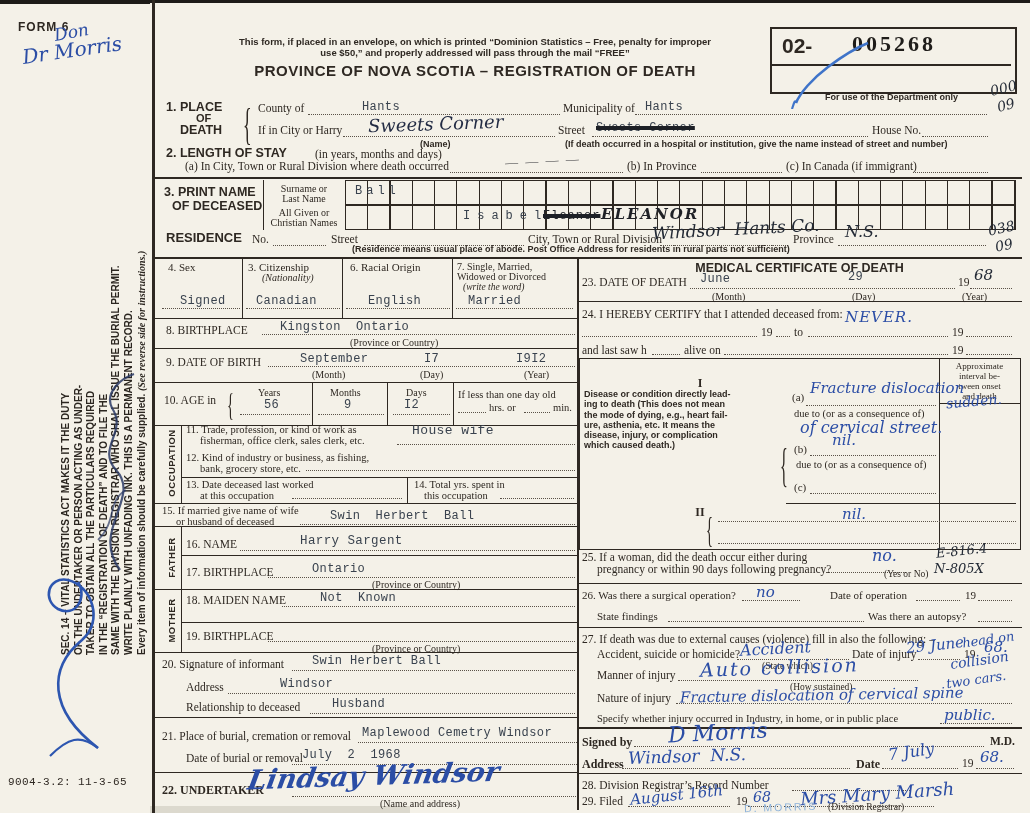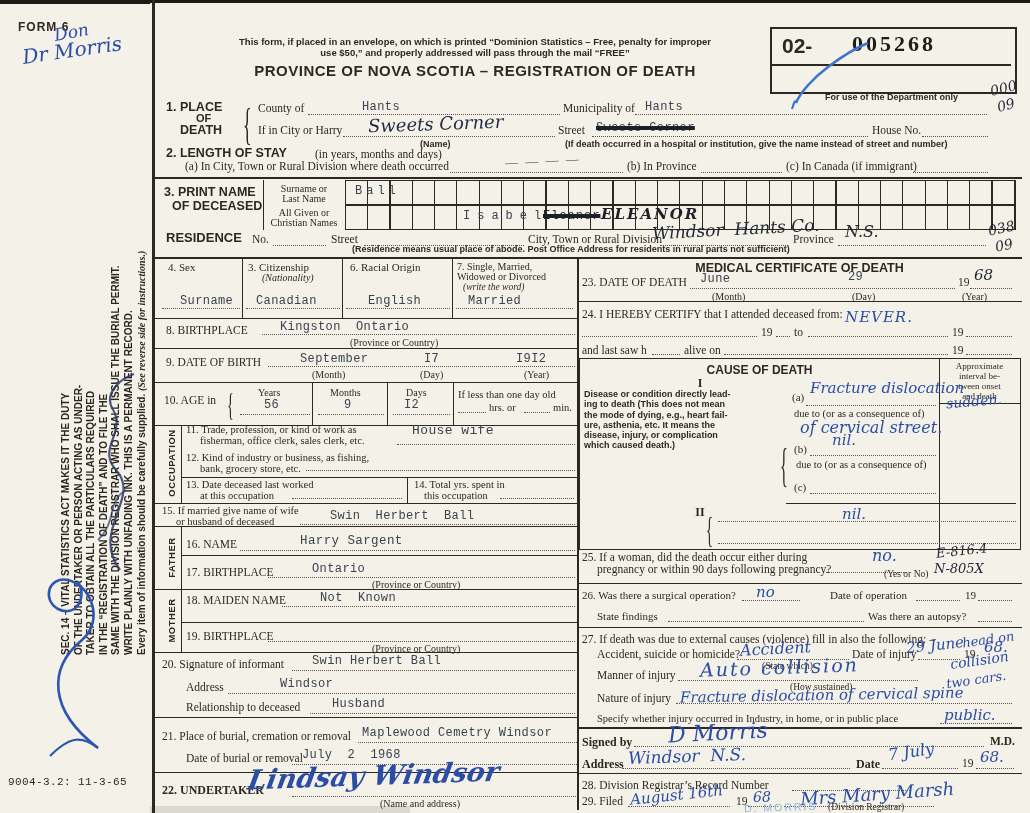--- a/index.html
+++ b/index.html
@@ -151,21 +151,21 @@
 <div class="rule" style="left:242px;top:258px;width:1.2px;height:60px"></div>
 <div class="rule" style="left:342px;top:258px;width:1.2px;height:60px"></div>
 <div class="rule" style="left:452px;top:258px;width:1.2px;height:60px"></div>
 <div class="ab f11" style="left:168px;top:261px">4. Sex</div>
 <div class="ab f11" style="left:248px;top:261px">3. Citizenship</div>
 <div class="ab i f10" style="left:262px;top:272px">(Nationality)</div>
 <div class="ab f11" style="left:350px;top:261px">6. Racial Origin</div>
 <div class="ab f10" style="left:457px;top:261px">7. Single, Married,</div>
 <div class="ab f10" style="left:457px;top:271px">Widowed or Divorced</div>
 <div class="ab i f95" style="left:463px;top:282px">(write the word)</div>
-<div class="ab typed f12" style="left:180px;top:294px">Surname</div>
+<div class="ab typed f12" style="left:180px;top:294px">Signed</div>
 <div class="ab typed f12" style="left:256px;top:294px">Canadian</div>
 <div class="ab typed f12" style="left:368px;top:294px">English</div>
 <div class="ab typed f12" style="left:468px;top:294px">Married</div>
 <div class="dot" style="left:162px;top:308px;width:78px"></div>
 <div class="dot" style="left:246px;top:308px;width:94px"></div>
 <div class="dot" style="left:346px;top:308px;width:104px"></div>
 <div class="dot" style="left:456px;top:308px;width:117px"></div>
 <div class="rule" style="left:155px;top:318px;width:422px;height:1.3px"></div>
 
 <div class="ab f115" style="left:166px;top:324px">8. BIRTHPLACE</div>
@@ -302,21 +302,20 @@
 <div class="dot" style="left:966px;top:336px;width:46px"></div>
 <div class="ab f115" style="left:582px;top:344px">and last saw h</div>
 <div class="dot" style="left:652px;top:354px;width:28px"></div>
 <div class="ab f115" style="left:684px;top:344px">alive on</div>
 <div class="dot" style="left:724px;top:354px;width:224px"></div>
 <div class="ab f115" style="left:952px;top:344px">19</div>
 <div class="dot" style="left:966px;top:354px;width:46px"></div>
 
 <div class="codbox" style="left:579px;top:358px;width:440px;height:190px">
   <div class="ab" style="left:359px;top:0;width:1.3px;height:190px;background:#2e2822"></div>
-  <div class="ab sans b f12 ctr" style="left:0;top:4px;width:359px">CAUSE OF DEATH</div>
   <div class="ab b f12 ctr" style="left:60px;top:17px;width:120px">I</div>
   <div class="ab f9 ctr" style="left:360px;top:2px;width:79px;line-height:10px;white-space:normal">
     <div>Approximate</div>
     <div>interval be-</div>
     <div>tween onset</div>
     <div>and death</div>
   </div>
   <div class="ab" style="left:359px;top:44px;width:81px;height:1.2px;background:#2e2822"></div>
   <div class="ab sans b f9" style="left:4px;top:30px;line-height:10.3px">
     <div>Disease or condition directly lead-</div>

